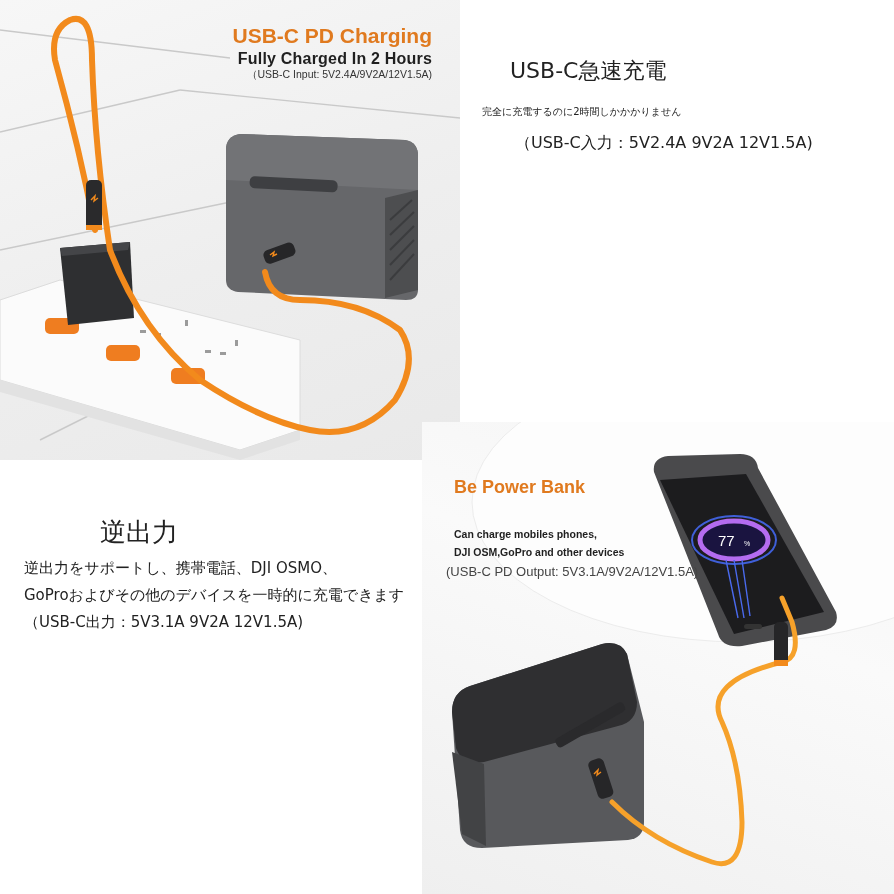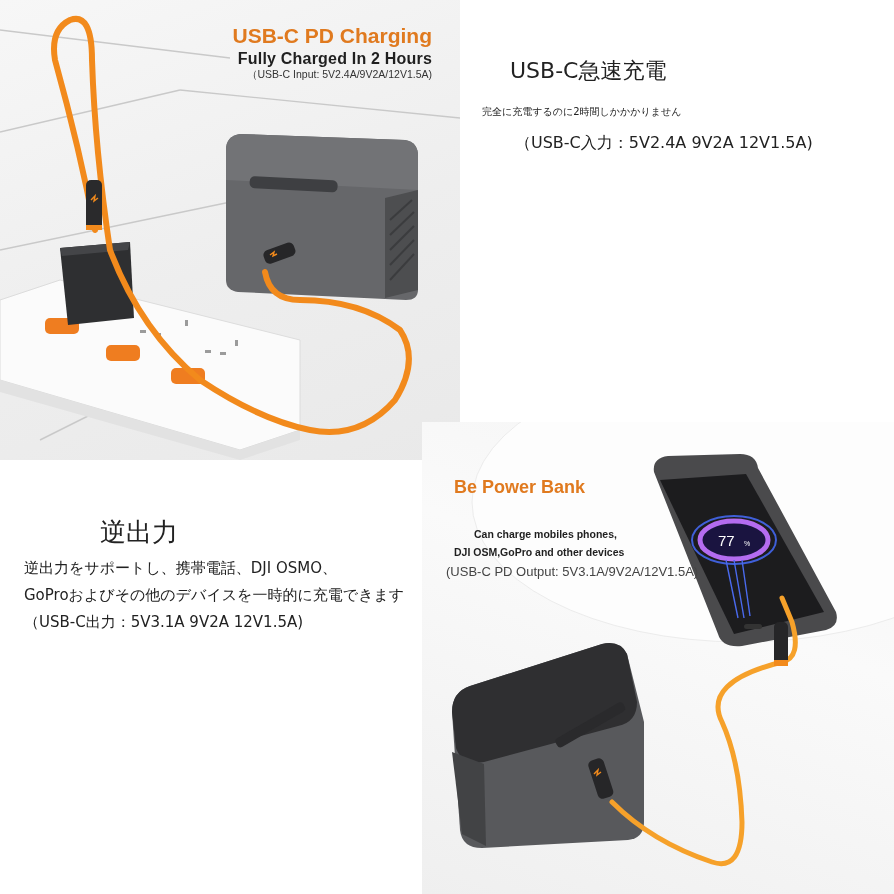--- a/index.html
+++ b/index.html
@@ -17,21 +17,21 @@
   
   .promo-title { position: absolute; font-family: "Liberation Sans", sans-serif; font-weight: bold; color: #e07a1f; white-space: nowrap; }
   .promo-sub { position: absolute; font-family: "Liberation Sans", sans-serif; font-weight: bold; color: #1f1f1f; white-space: nowrap; }
   .promo-spec { position: absolute; font-family: "Liberation Sans", sans-serif; color: #333; white-space: nowrap; }
 
   #in-title { right: 28px; top: 24px; font-size: 21px; text-align: center; }
   #in-sub { right: 28px; top: 50px; font-size: 16px; letter-spacing: 0.2px; }
   #in-spec { right: 28px; top: 68px; font-size: 10.5px; }
 
   #out-title { left: 32px; top: 53px; font-size: 18px; line-height: 25px; }
-  #out-sub1 { left: 32px; top: 106px; font-size: 10.5px; margin-left: 20px; }
+  #out-sub1 { left: 32px; top: 106px; font-size: 10.5px; }
   #out-sub2 { left: 32px; top: 124px; font-size: 10.5px; }
   #out-spec { left: 24px; top: 142px; font-size: 13px; font-weight: normal; color: #444; }
 
   
   .jp { position: absolute; font-family: "DejaVu Sans", sans-serif; color: #222; white-space: nowrap; }
   #jp-in-title { left: 510px; top: 56px; font-size: 22px; font-weight: normal; }
   #jp-in-line1 { left: 482px; top: 105px; font-size: 10px; }
   #jp-in-line2 { left: 482px; top: 133px; font-size: 16px; margin-left: 33px; }
 
   #jp-out-title { left: 100px; top: 515px; font-size: 26px; }

